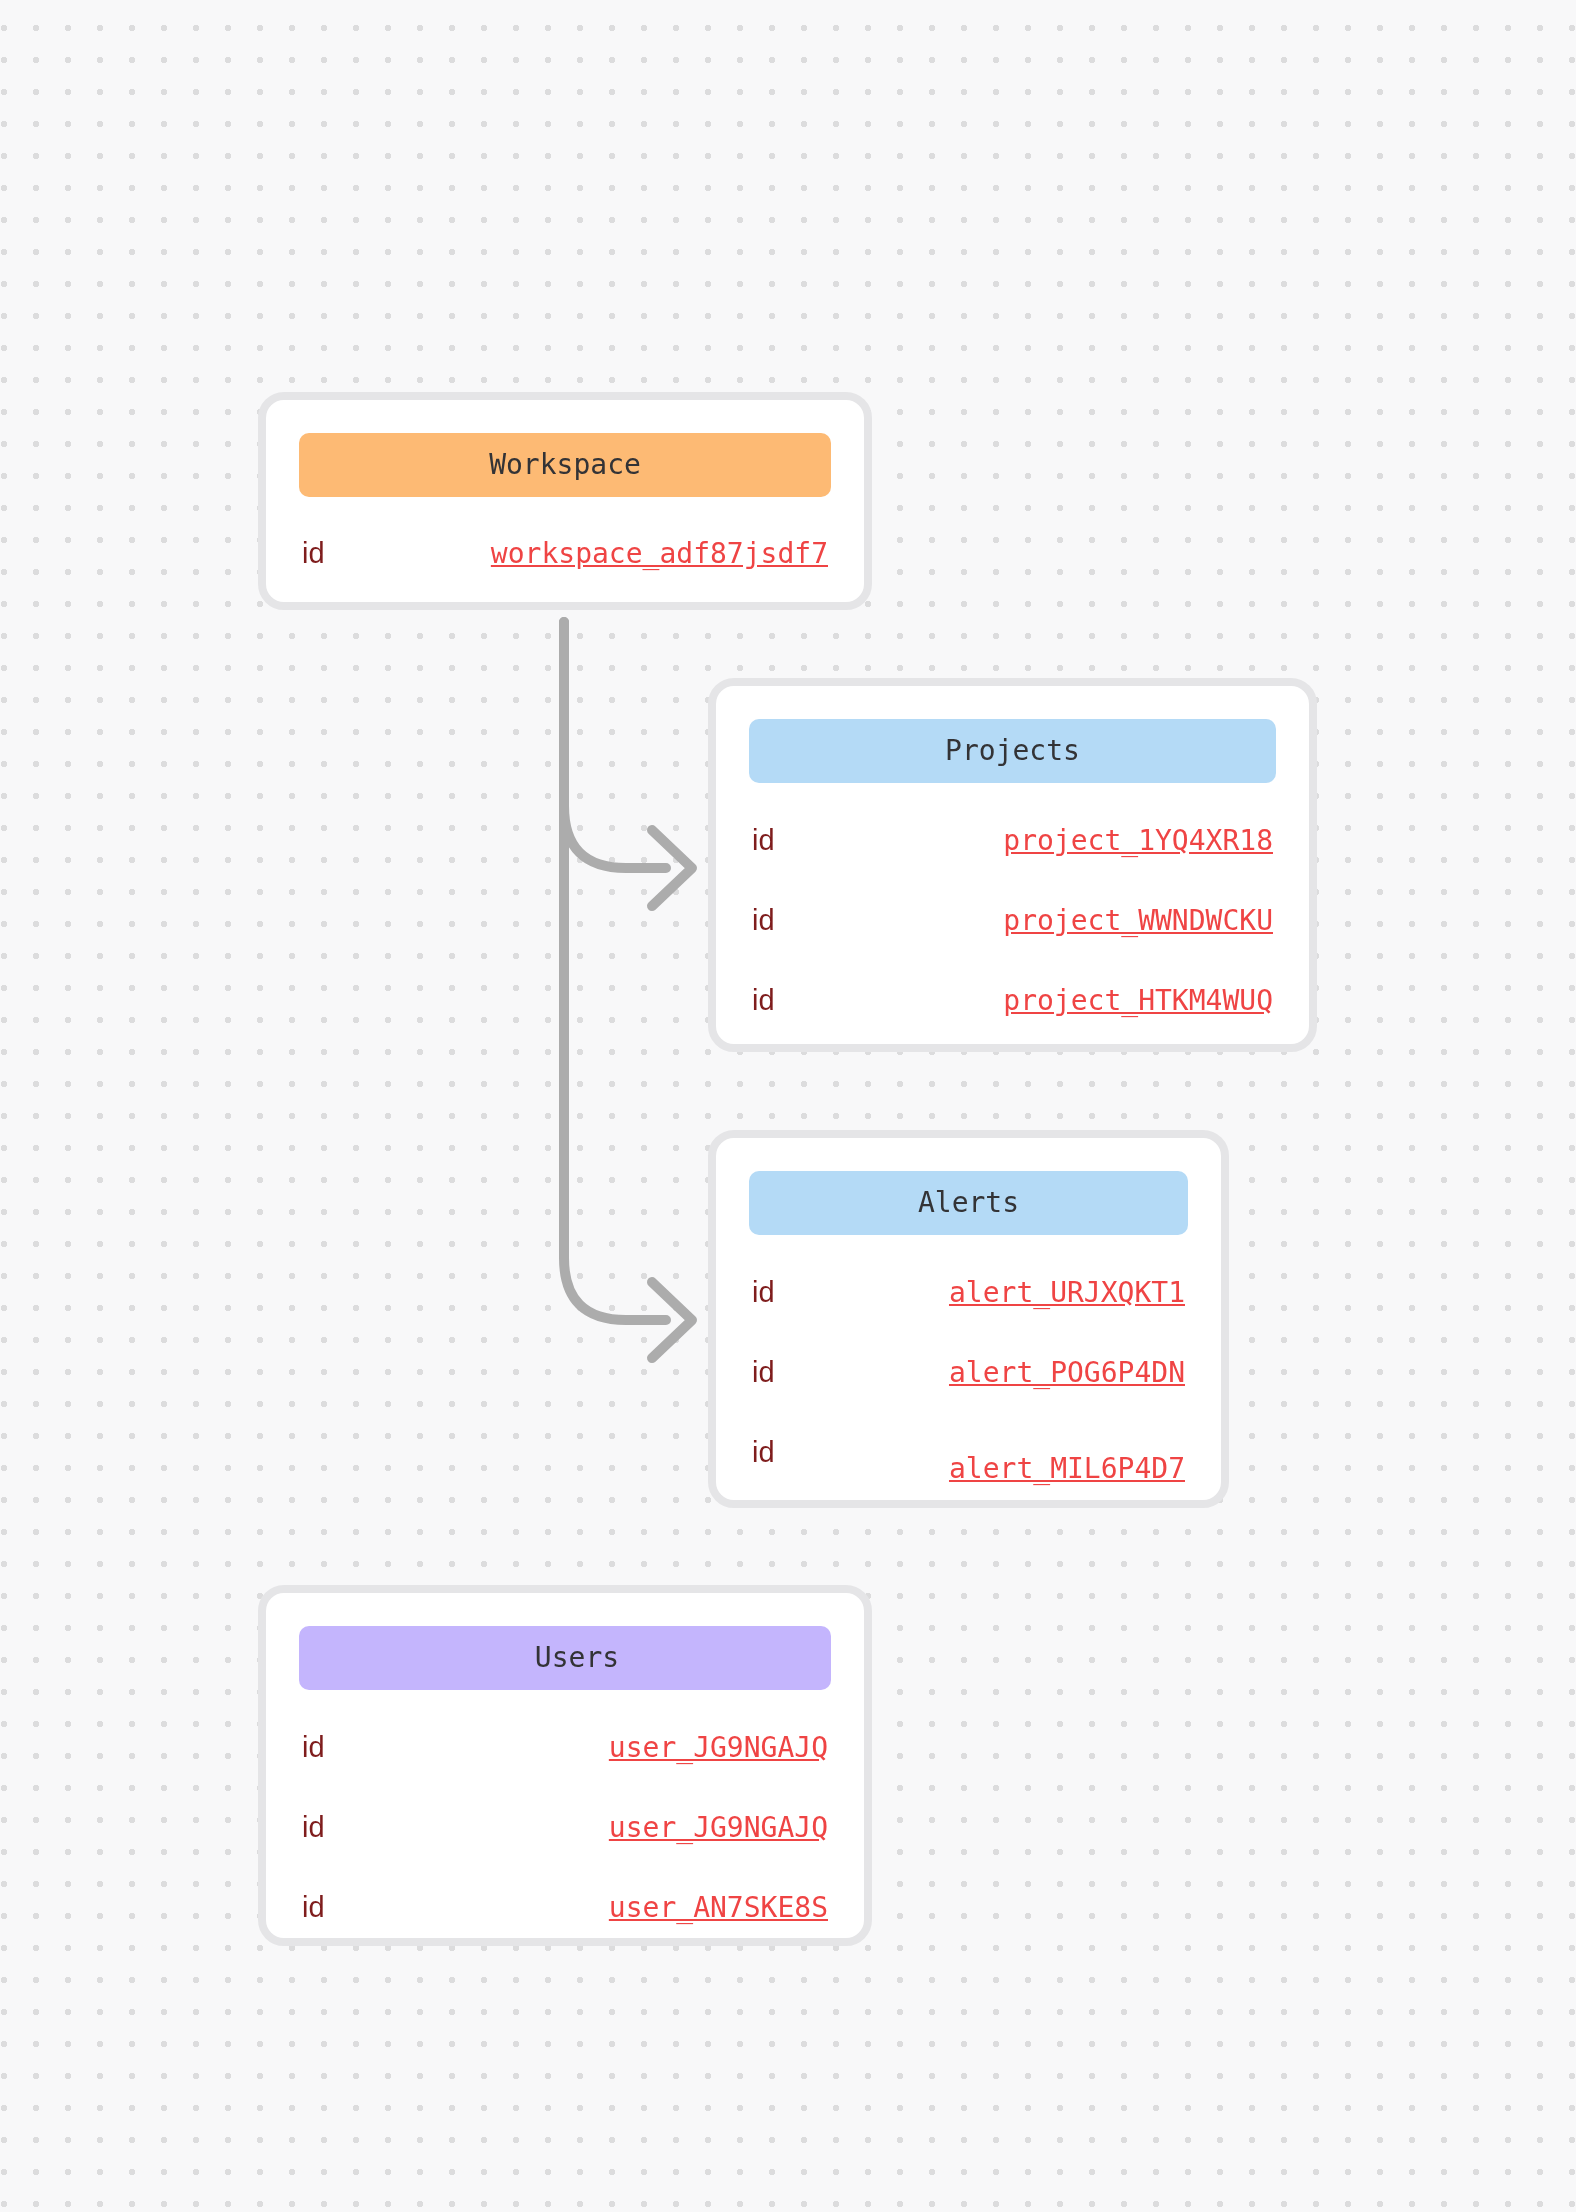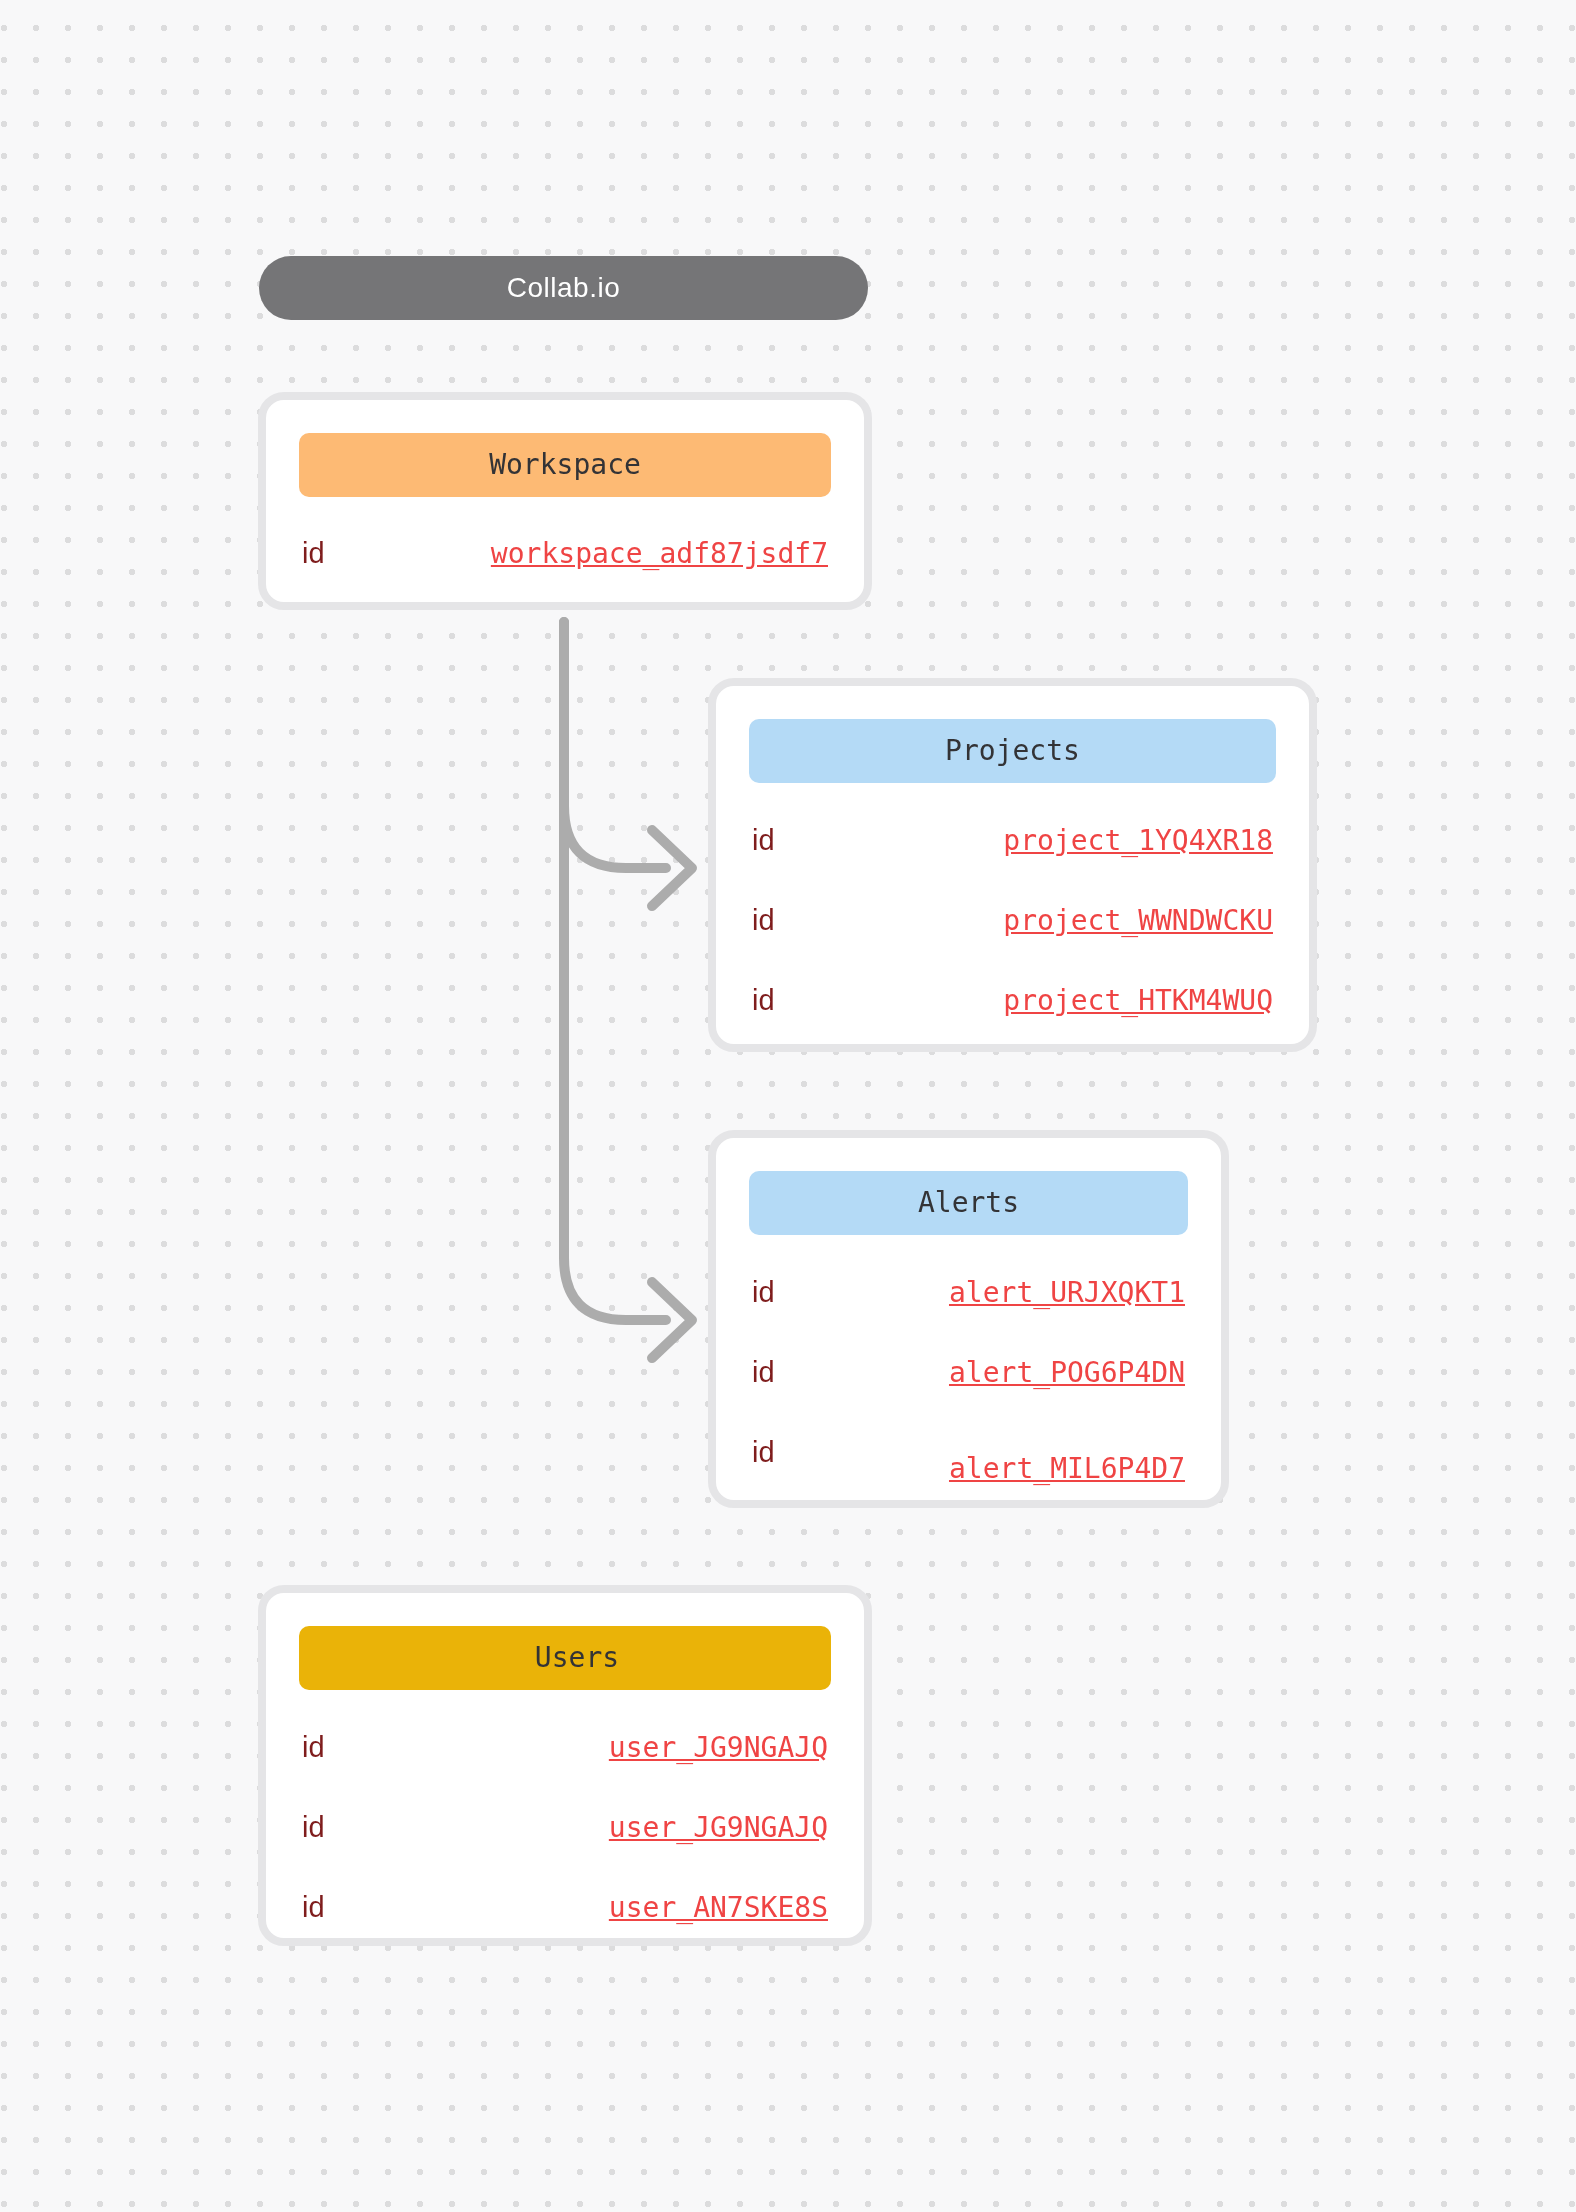--- a/index.html
+++ b/index.html
@@ -80,21 +80,20 @@
 
   <svg class="connectors" viewBox="0 0 1576 2212" fill="none">
 
     <path d="M 564 622 L 564 806 Q 564 868 626 868 L 666 868" stroke-width="10" stroke-linecap="round" fill="none" stroke="#acacac"></path>
     <path d="M 652 830 L 692 868 L 652 906" stroke-width="10" stroke-linecap="round" stroke-linejoin="round" fill="none" stroke="#acacac"></path>
 
     <path d="M 564 622 L 564 1258 Q 564 1320 626 1320 L 666 1320" stroke-width="10" stroke-linecap="round" fill="none" stroke="#acacac"></path>
     <path d="M 652 1282 L 692 1320 L 652 1358" stroke-width="10" stroke-linecap="round" stroke-linejoin="round" fill="none" stroke="#acacac"></path>
   </svg>
 
-  <div class="title-pill" style="background-color: rgb(117, 117, 119);">Collab.io</div>
 
   <section class="node" style="left:258px; top:392px; width:614px; height:218px;">
     <header class="node-header" style="background-color: #fdba74;">Workspace</header>
     <div class="field-row" style="top:136px;">
       <span class="field-label">id</span>
       <span class="field-value">workspace_adf87jsdf7</span>
     </div>
   </section>
 
   <section class="node" style="left:708px; top:678px; width:609px; height:374px;">
@@ -123,21 +122,21 @@
       <span class="field-label">id</span>
       <span class="field-value">alert_POG6P4DN</span>
     </div>
     <div class="field-row" style="top:297px;">
       <span class="field-label">id</span>
       <span class="field-value drop">alert_MIL6P4D7</span>
     </div>
   </section>
 
   <section class="node" style="left:258px; top:1585px; width:614px; height:361px;">
-    <header class="node-header" style="background-color: #eab308; padding-left: 24px;">Users</header>
+    <header class="node-header" style="background-color: #c4b5fd; padding-left: 24px;">Users</header>
     <div class="field-row" style="top:137px;">
       <span class="field-label">id</span>
       <span class="field-value">user_JG9NGAJQ</span>
     </div>
     <div class="field-row" style="top:217px;">
       <span class="field-label">id</span>
       <span class="field-value">user_JG9NGAJQ</span>
     </div>
     <div class="field-row" style="top:297px;">
       <span class="field-label">id</span>

